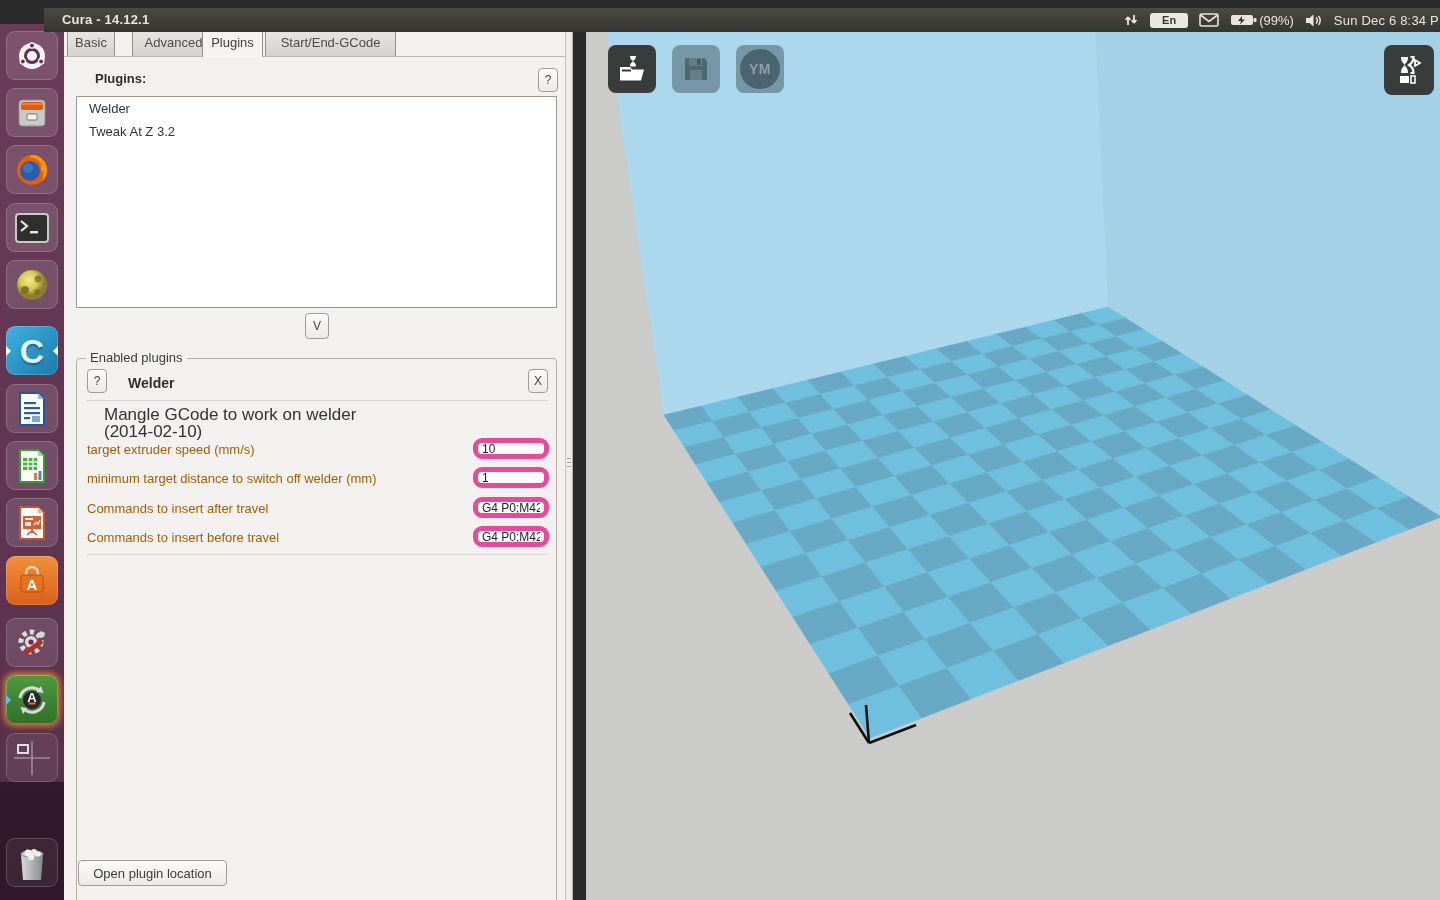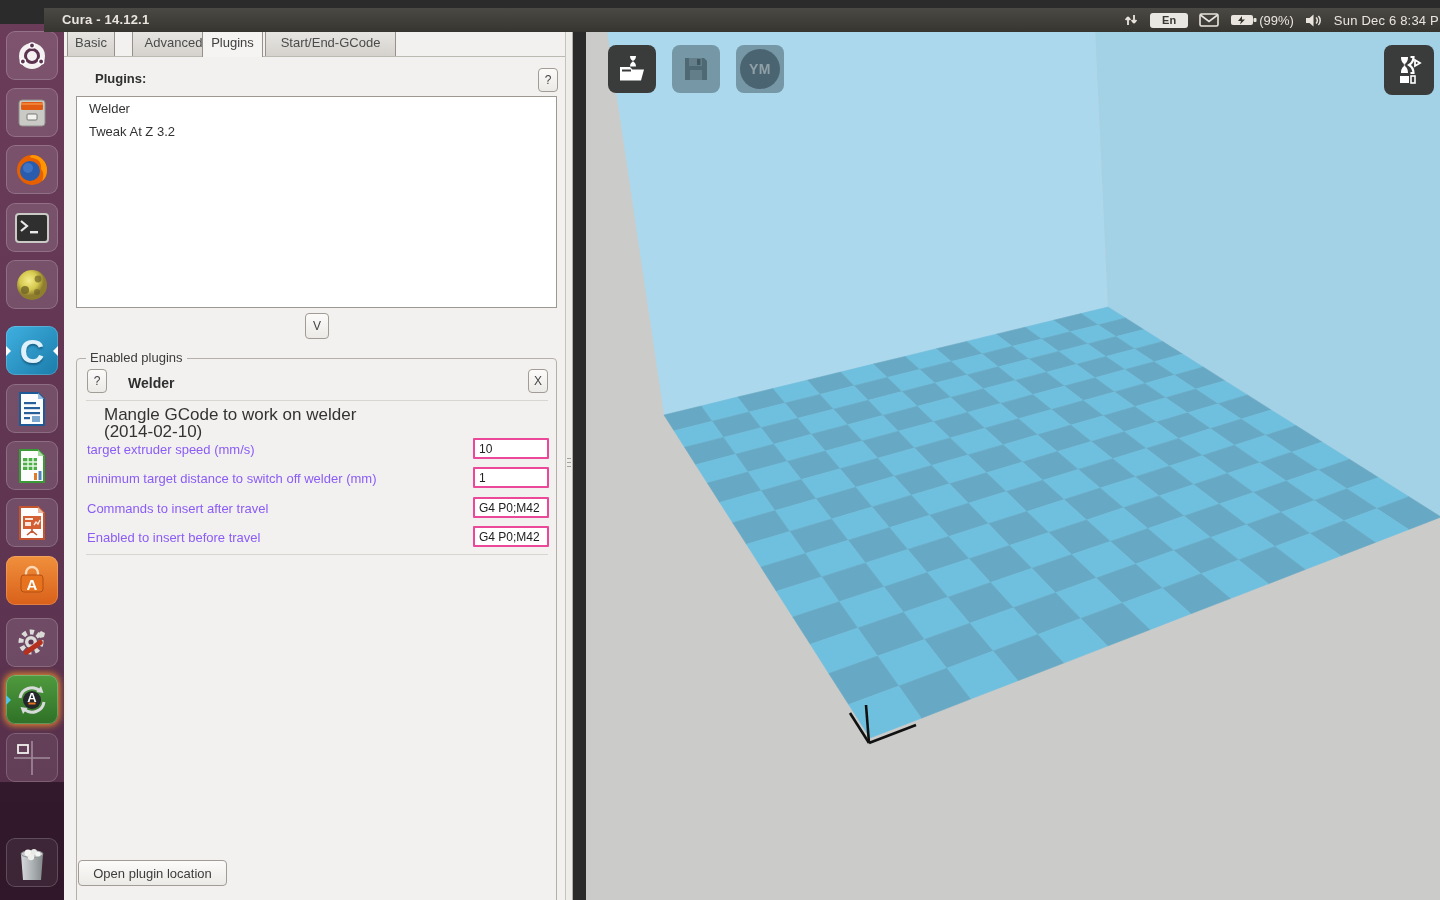--- a/index.html
+++ b/index.html
@@ -59,23 +59,23 @@
   #listbox { position:absolute; left:12px; top:72px; width:481px; height:212px;
     background:#fff; border:1px solid #9d9891; }
   .list-item { padding:4px 12px; font-size:13px; color:#333; height:23px; line-height:15px; }
 
   #groupbox { position:absolute; left:12px; top:334px; width:481px; height:630px;
     border:1px solid #b5b1aa; border-radius:4px; }
   #groupbox .legend { position:absolute; left:9px; top:-9px; background:#f2f1ef;
     padding:0 4px; font-size:13px; color:#3c3c3c; }
   .gsep { position:absolute; left:9px; width:462px; height:1px; background:#d8d5d0; }
   .desc { position:absolute; left:10px; font-size:17px; color:#333;margin-left:17px; }
-  .frow-label { position:absolute; left:10px; font-size:13px; color:#8b5cf6; }
+  .frow-label { position:absolute; left:10px; font-size:13px; color:#a16207; }
   .finput { position:absolute; left:396px; width:76px; height:21px; background:#fff;
-    border:2px solid #ec4899; border-radius:1px; font-size:12px; color:#222;
+    border:5px solid #ec4899; border-radius:9px; font-size:12px; color:#222;
     padding:0 4px; font-family:"Liberation Sans","DejaVu Sans",sans-serif; }
   #open-loc { position:absolute; left:14px; top:836px; width:149px; height:26px;
     background:linear-gradient(#fcfbfa,#eceae6); border:1px solid #a19c95;
     border-radius:4px; font-size:13px; color:#3c3c3c;
     display:flex; align-items:center; justify-content:center; }
 
   
   #splitter { position:absolute; left:565px; top:24px; width:8px; height:876px;
     background:#efede9; border-left:1px solid #c6c2bc; border-right:1px solid #b3afa8; z-index:30; }
   #splitter .grip { position:absolute; left:1px; width:4px; height:1px; background:#a7a39c; }
@@ -338,21 +338,21 @@
 
     <div class="frow-label" style="top:83px;">target extruder speed (mm/s)</div>
     <input class="finput" style="top: 79px;" value="10">
 
     <div class="frow-label" style="top:112px;">minimum target distance to switch off welder (mm)</div>
     <input class="finput" style="top: 108px;" value="1">
 
     <div class="frow-label" style="top:142px;">Commands to insert after travel</div>
     <input class="finput" style="top: 138px;" value="G4 P0;M42">
 
-    <div class="frow-label" style="top:171px;">Enabled to insert before travel</div>
+    <div class="frow-label" style="top:171px;">Commands to insert before travel</div>
     <input class="finput" style="top: 167px;" value="G4 P0;M42">
 
     <div class="gsep" style="top:195px;"></div>
   </div>
 
   <div id="open-loc">
       <span>Open plugin location</span>
     </div>
 </div>
 

